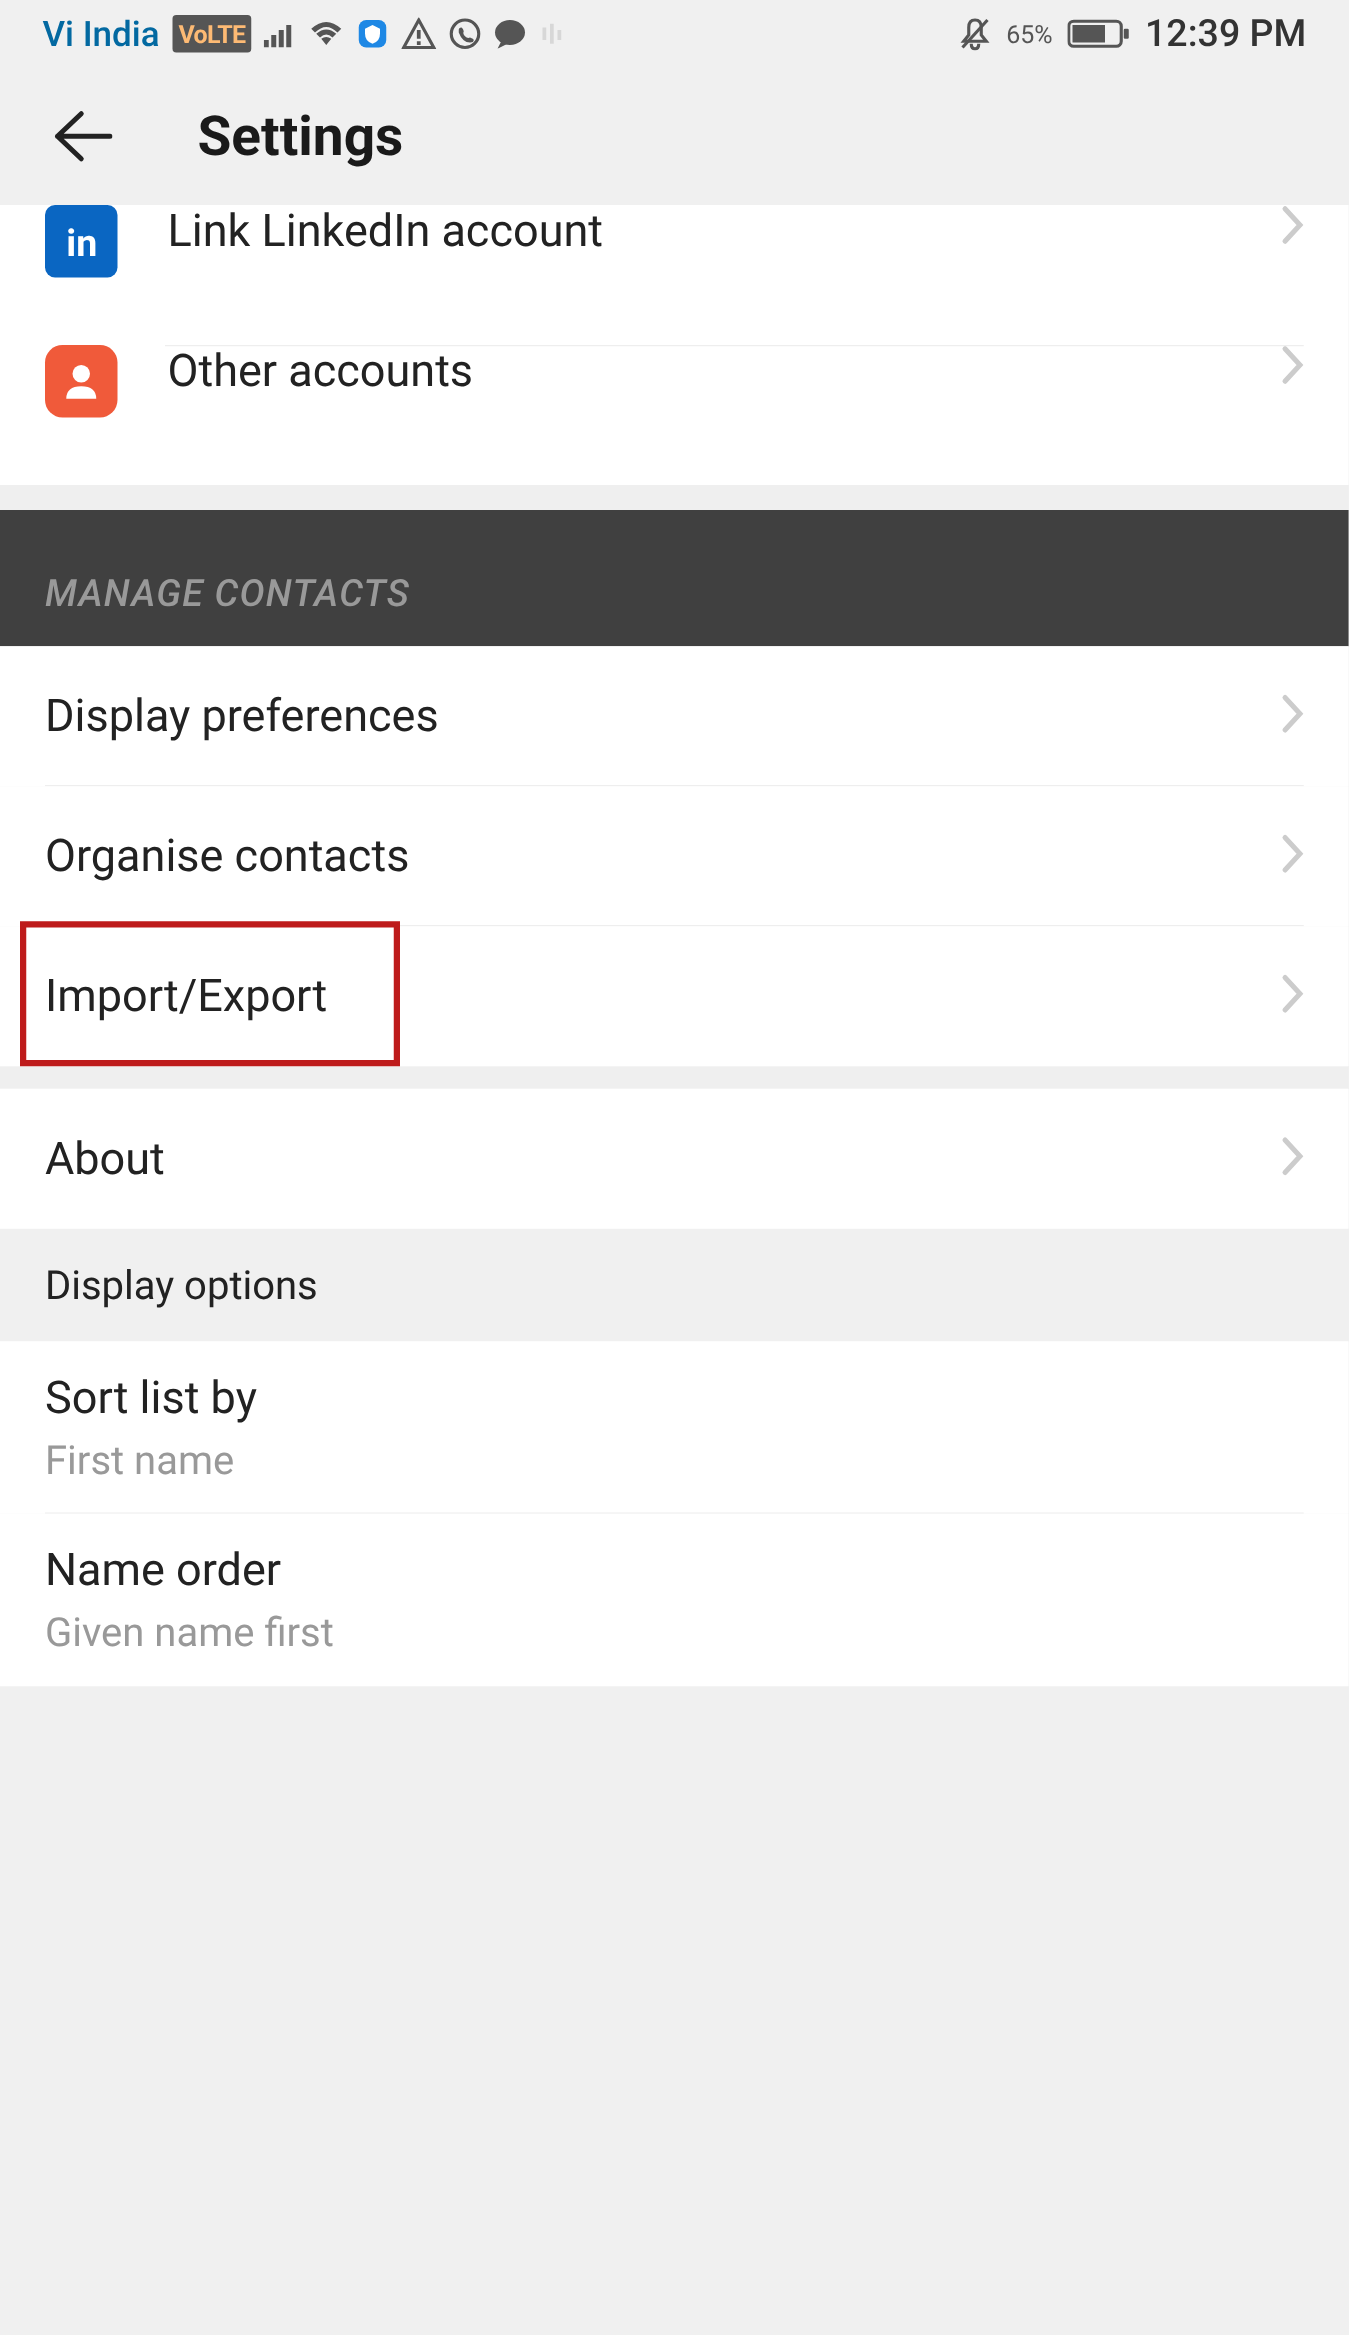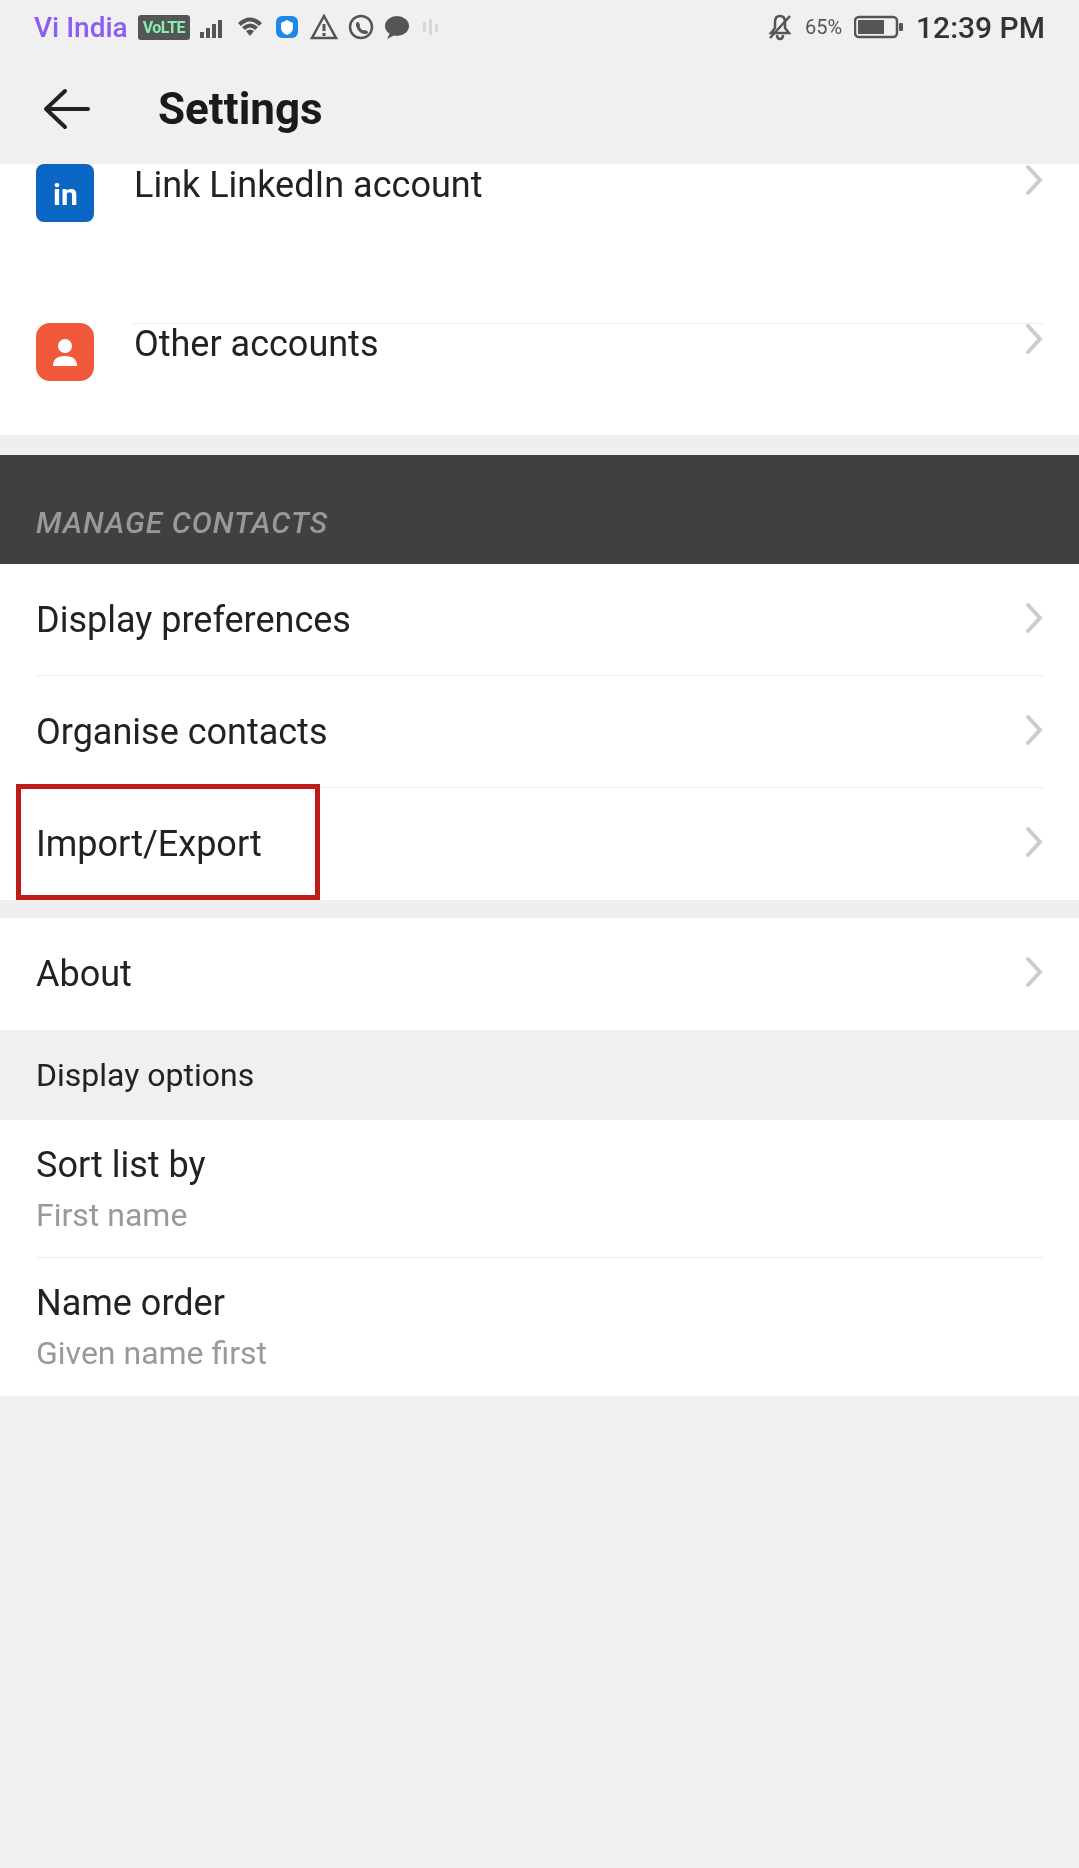--- a/index.html
+++ b/index.html
@@ -30,26 +30,26 @@
       align-items: center;
       gap: 10px;
     }
     .status-right {
       display: flex;
       align-items: center;
       gap: 12px;
     }
     .carrier {
       font-weight: 500;
-      color: #8b5cf6;
+      color: #0369a1;
     }
     .volte-badge {
       background: #555;
-      color: #86efac;
-      font-size: 16px;
+      color: #fdba74;
+      font-size: 20px;
       font-weight: bold;
       padding: 3px 5px;
       border-radius: 3px;
       letter-spacing: -0.5px;
     }
     .status-icon {
       display: inline-flex;
       align-items: center;
     }
     .battery-pct {
@@ -87,21 +87,20 @@
     
     .account-row {
       display: flex;
       align-items: flex-start;
       min-height: 112px;
       padding: 0 36px;
       gap: 40px;
     }
     .account-row + .account-row {
       position: relative;
-      margin-top: 47px;
     }
     .divider-inset {
       position: absolute;
       left: 132px;
       right: 36px;
       top: 0;
       height: 1px;
       background: #eee;
     }
     .app-icon {

